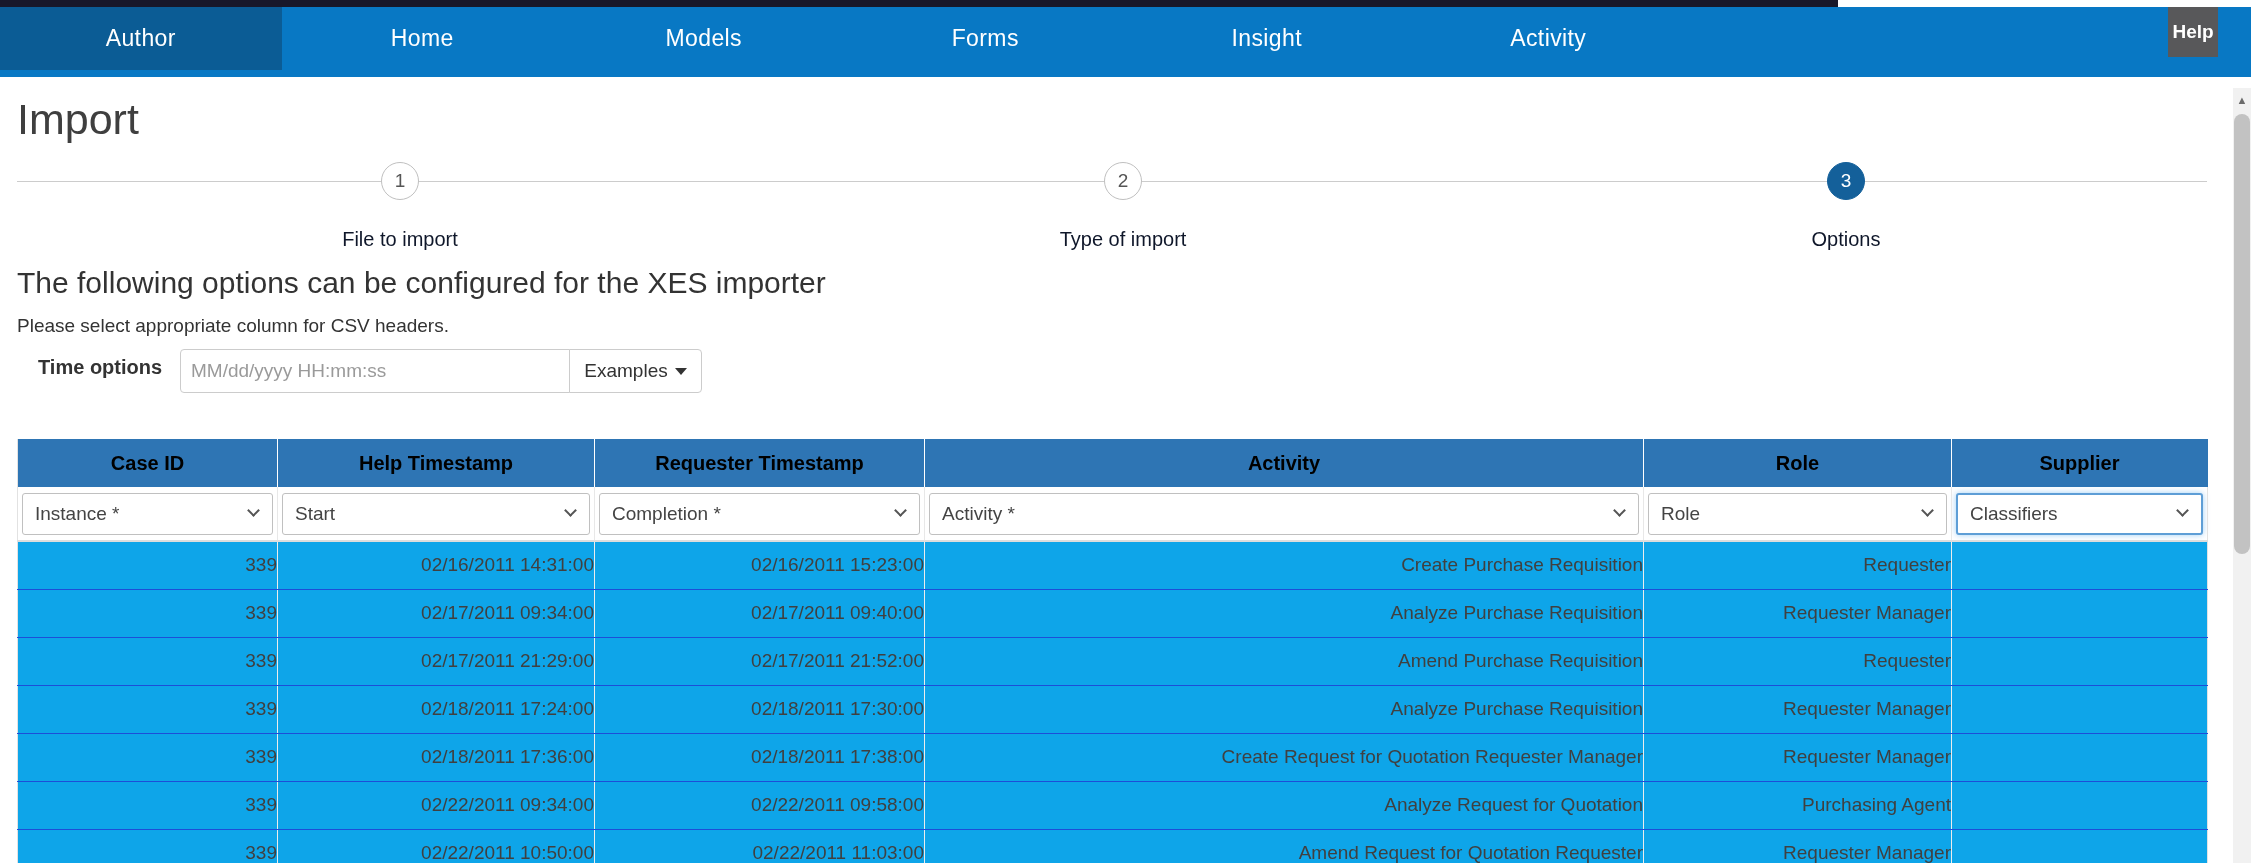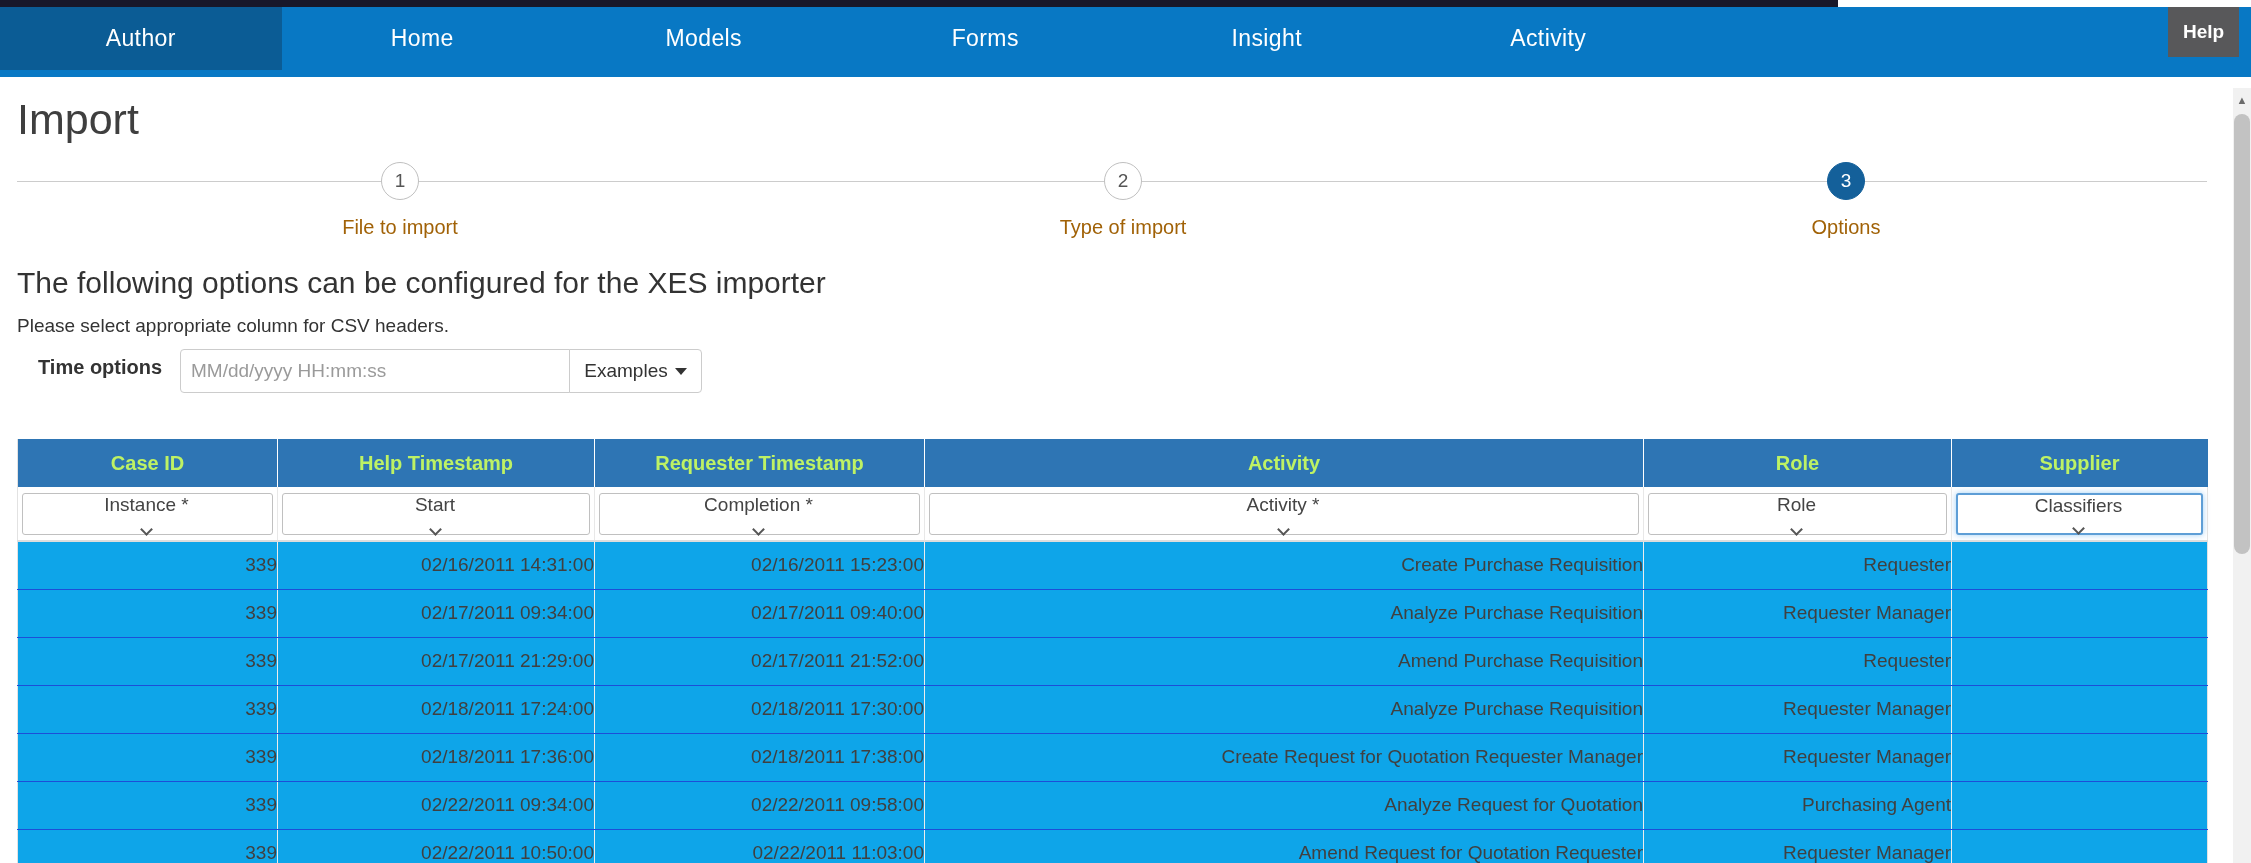--- a/index.html
+++ b/index.html
@@ -8,66 +8,66 @@
   body { position:relative; }
 
   
   .topline { position:absolute; left:0; top:0; width:1838px; height:7px; background:#18182a; }
 
   
   .navbar { position:absolute; left:0; top:7px; width:2251px; height:70px; background:#0878C4; }
   .nav-item { float:left; width:281.5px; height:63px; line-height:63px; text-align:center;
     color:#fff; font-size:23px; letter-spacing:.4px; cursor:pointer; }
   .nav-item.active { background:#0B5C95; }
-  .help-btn { position:absolute; left:2168px; top:7px; width:71px; height:50px; background:#58585A;
+  .help-btn { position:absolute; left:2168px; top:7px; width:50px; height:50px; background:#58585A;
     color:#fff; font-size:19px; font-weight:700; text-align:center; line-height:50px; cursor:pointer; }
 
   
   .scrollbar { position:absolute; left:2233px; top:88px; width:18px; height:775px; background:#f1f1f1; }
   .scroll-up { height:24px; text-align:center; color:#6b6b6b; font-size:11px; line-height:24px; cursor:pointer; }
   .scroll-thumb { position:absolute; left:1px; top:26px; width:16px; height:440px; background:#c2c2c2;
     border-radius:8px; cursor:pointer; }
 
   
   .page-title { position:absolute; left:17px; top:95px; font-size:43px; font-weight:300; color:#3f3f3f; }
 
   
   .stepper-line { position:absolute; left:17px; top:181px; width:2190px; height:1px; background:#ccc; }
   .step { position:absolute; top:162px; width:300px; text-align:center; }
   .step .circle { width:38px; height:38px; margin:0 auto; border-radius:50%; background:#fff;
     border:1px solid #c0c0c0; color:#555; font-size:19px; line-height:36px; }
   .step.active .circle { background:#14609A; border-color:#14609A; color:#fff; }
-  .step .step-label { margin-top:16px; font-size:20px; color:#a16207; }
+  .step .step-label { margin-top:28px; font-size:20px; color:#0f172a; }
   .step1 { left:250px; } .step2 { left:973px; } .step3 { left:1696px; }
 
   
   .section-heading { position:absolute; left:17px; top:266px; font-size:30px; font-weight:400; color:#333; }
   .section-sub { position:absolute; left:17px; top:315px; font-size:19px; color:#333; }
   .tf-label { position:absolute; left:38px; top:356px; font-size:20px; font-weight:700; color:#333; }
   .tf-input { position:absolute; left:180px; top:349px; width:390px; height:44px; border:1px solid #ccc;
     border-radius:4px 0 0 4px; font-size:19px; color:#333; padding:0 10px; outline:none;
     font-family:"Liberation Sans","DejaVu Sans",sans-serif; }
   .tf-input::placeholder { color:#9a9a9a; }
   .examples-btn { position:absolute; left:569px; top:349px; width:133px; height:44px; background:#fff;
     border:1px solid #ccc; border-radius:0 4px 4px 0; font-size:19px; color:#333; cursor:pointer;
     font-family:"Liberation Sans","DejaVu Sans",sans-serif; }
   .examples-btn .caret { display:inline-block; margin-left:7px; width:0; height:0;
     border-left:6px solid transparent; border-right:6px solid transparent; border-top:7px solid #333;
     vertical-align:middle; }
 
   
   .data-table { position:absolute; left:17px; top:439px; width:2190px; border-collapse:collapse; table-layout:fixed; }
-  .data-table th { height:48px; background:#2E75B4; color:#bef264; font-size:20px; font-weight:700;
+  .data-table th { height:48px; background:#2E75B4; color:#000000; font-size:20px; font-weight:700;
     text-align:center; border-right:1px solid #fff; }
   .data-table th:last-child { border-right:1px solid #2E75B4; }
   .data-table td.filter-cell { height:54px; padding:5px 4px; border-right:1px solid #e8e8e8;
     border-bottom:2px solid #ddd; background:#fff; }
   .select { height:42px; border:1px solid #c0c0c0; border-radius:3px; background:#fff; display:flex;
     align-items:center; justify-content:space-between; padding:0 14px 0 12px; font-size:19px; color:#444;
-    cursor:pointer;flex-direction:column; }
+    cursor:pointer; }
   .select.focused { border:2px solid #5e9ed6; box-shadow:0 0 6px rgba(82,168,236,.55); }
   .chev { width:9px; height:9px; border-right:2px solid #555; border-bottom:2px solid #555;
     transform:rotate(45deg); margin-top:-6px; flex:0 0 auto; }
   .data-table td.data-cell { height:48px; text-align:right; font-size:19px; color:#404040;
     border-right:1px solid #ececec; border-bottom:1px solid #1d4ed8; background:#0ea5e9;
     overflow:hidden; white-space:nowrap; }
   .data-table td:first-child, .data-table th:first-child { border-left:1px solid #e2e2e2; }
   .data-table td:last-child { border-right:1px solid #e2e2e2; }
 </style>
 </head>

